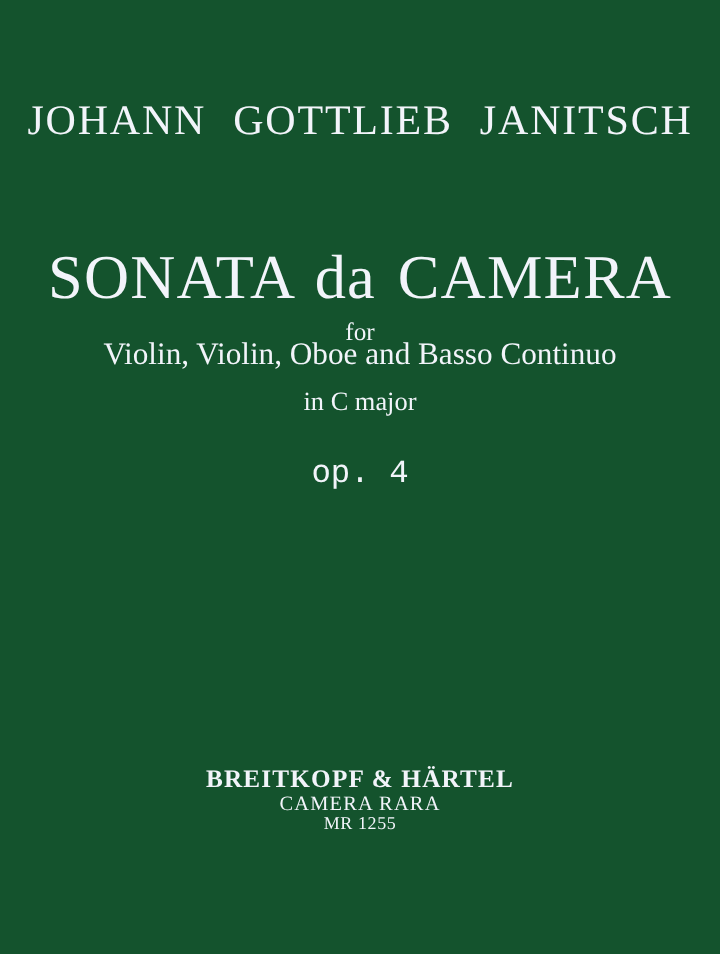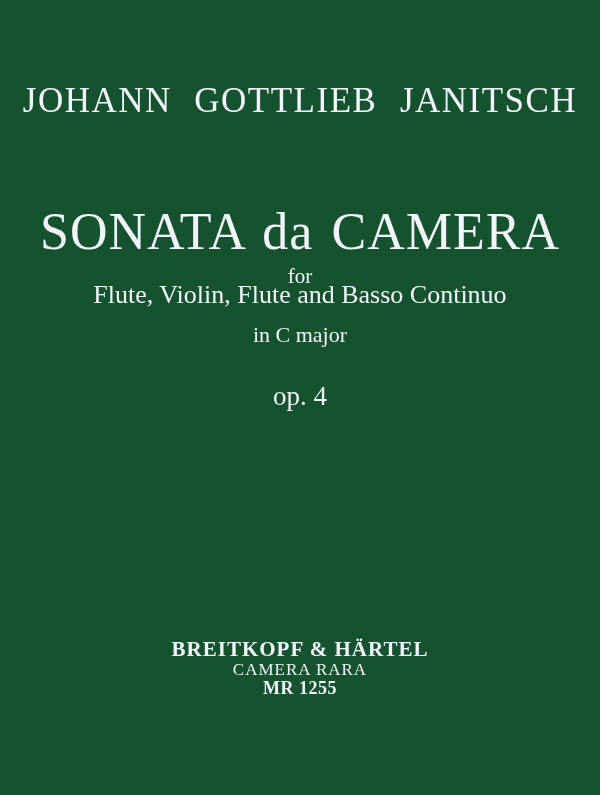--- a/index.html
+++ b/index.html
@@ -41,50 +41,50 @@
     top: 279px;
     font-size: 26px;
   }
   .key {
     top: 322px;
     font-size: 22px;
   }
   .opus {
     top: 380px;
     font-size: 27px;
+    font-family: Liberation Mono, monospace;
   }
   .publisher {
     top: 637px;
     font-size: 21px;
     letter-spacing: 1px;
     font-weight: bold;
   }
   .imprint {
     top: 660px;
     font-size: 17px;
     letter-spacing: 1px;
   }
   .catalog {
     top: 678px;
-    font-size: 18px;
+    font-size: 15px;
     letter-spacing: 0.5px;
-    font-weight: bold;
   }
 </style>
 </head>
 <body>
 
 <div class="cover" style="background-color: #14532d; color: rgb(242, 244, 250);">
   <div class="line composer">JOHANN GOTTLIEB JANITSCH</div>
 
   <div class="line title">SONATA da CAMERA</div>
 
   <div class="line for-label">for</div>
 
-  <div class="line instrumentation">Flute, Violin, Flute and Basso Continuo</div>
+  <div class="line instrumentation">Violin, Violin, Oboe and Basso Continuo</div>
 
   <div class="line key">in C major</div>
 
   <div class="line opus">op. 4</div>
 
   <div class="line publisher">BREITKOPF &amp; HÄRTEL</div>
 
   <div class="line imprint">CAMERA RARA</div>
 
   <div class="line catalog">MR 1255</div>

